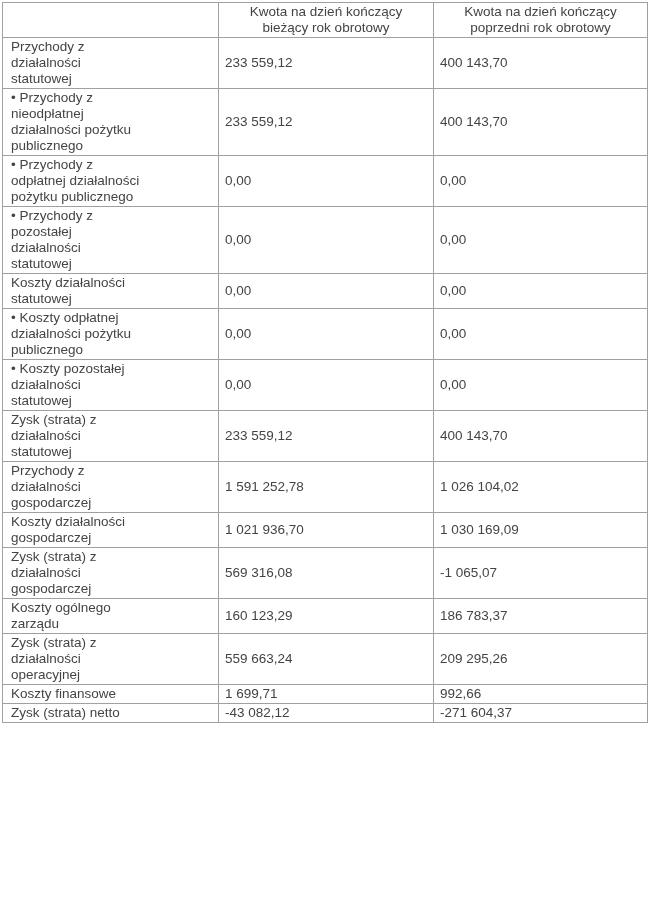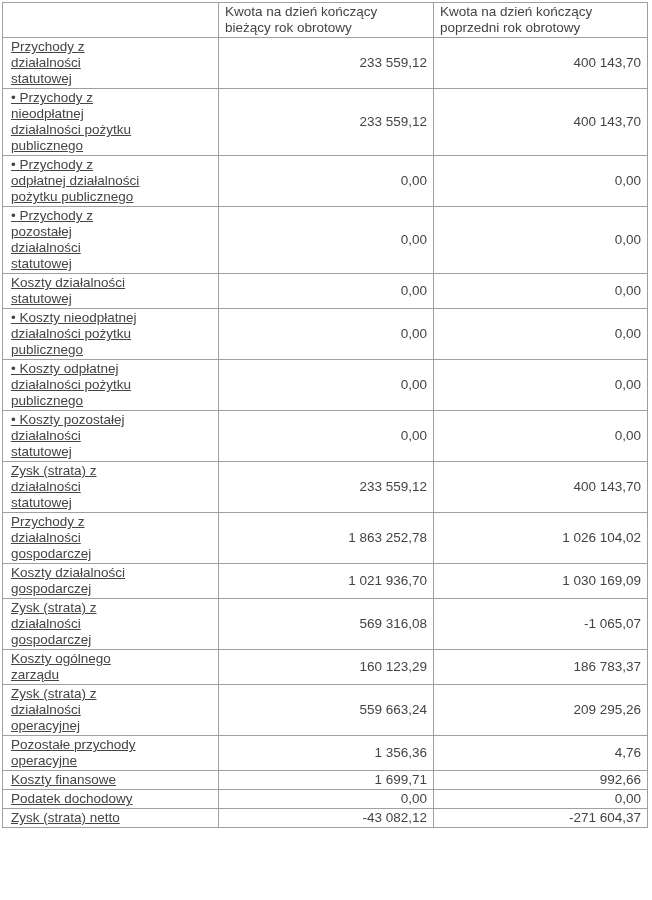--- a/index.html
+++ b/index.html
@@ -31,29 +31,28 @@
     font-size: 13.5px;
     line-height: 16px;
     color: #444444;
     padding: 1px 6px;
     vertical-align: middle;
     white-space: pre-line;
     overflow: hidden;
   }
   .fin-table th {
     font-weight: normal;
-    text-align: left;
+    text-align: center;
   }
   .fin-table td.label-cell {
     text-align: left;
     padding-left: 8px;
-    text-decoration: underline;
   }
   .fin-table td.value-cell {
-    text-align: right;
+    text-align: left;
   }
 </style>
 </head>
 <body>
 
 <div class="report">
   <table class="fin-table">
     <colgroup>
       <col class="c-label">
       <col class="c-cur">
@@ -99,27 +98,20 @@
           <td class="value-cell">0,00</td>
           <td class="value-cell">0,00</td>
         </tr>
         <tr>
           <td class="label-cell">Koszty działalności
 statutowej</td>
           <td class="value-cell">0,00</td>
           <td class="value-cell">0,00</td>
         </tr>
         <tr>
-          <td class="label-cell">• Koszty nieodpłatnej
-działalności pożytku
-publicznego</td>
-          <td class="value-cell">0,00</td>
-          <td class="value-cell">0,00</td>
-        </tr>
-        <tr>
           <td class="label-cell">• Koszty odpłatnej
 działalności pożytku
 publicznego</td>
           <td class="value-cell">0,00</td>
           <td class="value-cell">0,00</td>
         </tr>
         <tr>
           <td class="label-cell">• Koszty pozostałej
 działalności
 statutowej</td>
@@ -130,21 +122,21 @@
           <td class="label-cell">Zysk (strata) z
 działalności
 statutowej</td>
           <td class="value-cell">233 559,12</td>
           <td class="value-cell">400 143,70</td>
         </tr>
         <tr>
           <td class="label-cell">Przychody z
 działalności
 gospodarczej</td>
-          <td class="value-cell">1 863 252,78</td>
+          <td class="value-cell">1 591 252,78</td>
           <td class="value-cell">1 026 104,02</td>
         </tr>
         <tr>
           <td class="label-cell">Koszty działalności
 gospodarczej</td>
           <td class="value-cell">1 021 936,70</td>
           <td class="value-cell">1 030 169,09</td>
         </tr>
         <tr>
           <td class="label-cell">Zysk (strata) z
@@ -160,34 +152,23 @@
           <td class="value-cell">186 783,37</td>
         </tr>
         <tr>
           <td class="label-cell">Zysk (strata) z
 działalności
 operacyjnej</td>
           <td class="value-cell">559 663,24</td>
           <td class="value-cell">209 295,26</td>
         </tr>
         <tr>
-          <td class="label-cell">Pozostałe przychody
-operacyjne</td>
-          <td class="value-cell">1 356,36</td>
-          <td class="value-cell">4,76</td>
-        </tr>
-        <tr>
           <td class="label-cell">Koszty finansowe</td>
           <td class="value-cell">1 699,71</td>
           <td class="value-cell">992,66</td>
-        </tr>
-        <tr>
-          <td class="label-cell">Podatek dochodowy</td>
-          <td class="value-cell">0,00</td>
-          <td class="value-cell">0,00</td>
         </tr>
         <tr>
           <td class="label-cell">Zysk (strata) netto</td>
           <td class="value-cell">-43 082,12</td>
           <td class="value-cell">-271 604,37</td>
         </tr>
       </tbody>
   </table>
 </div>
 

